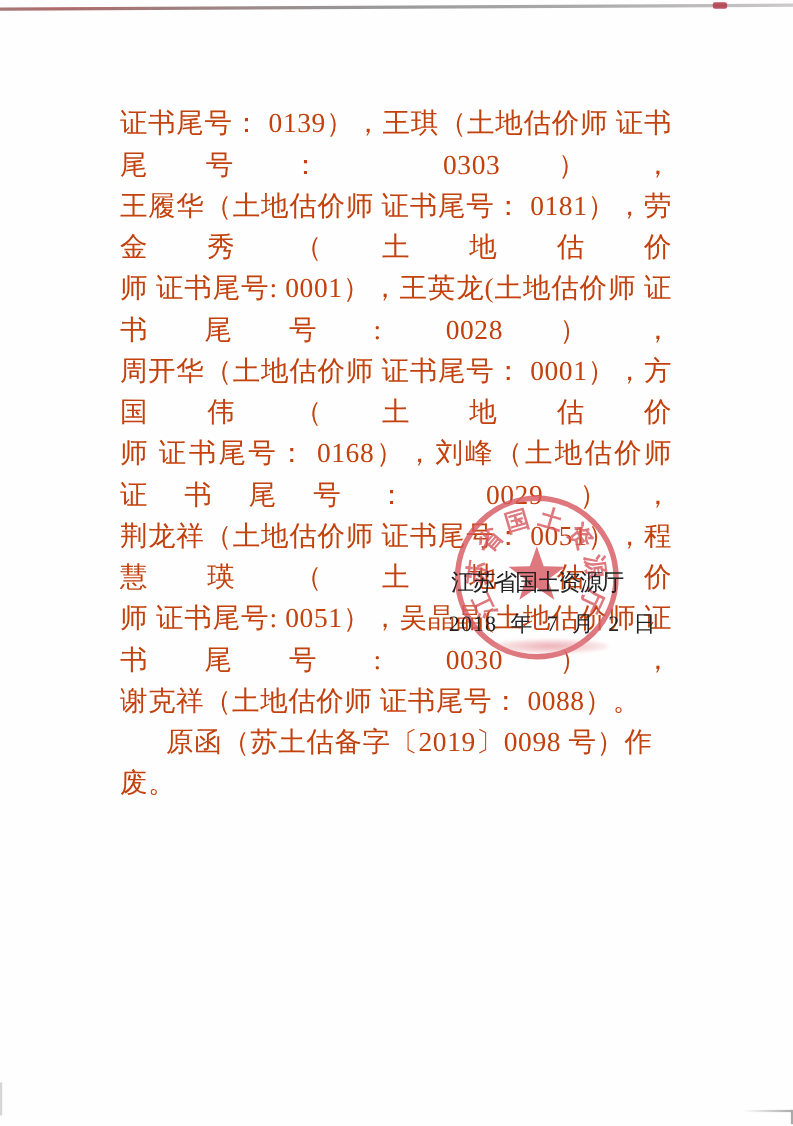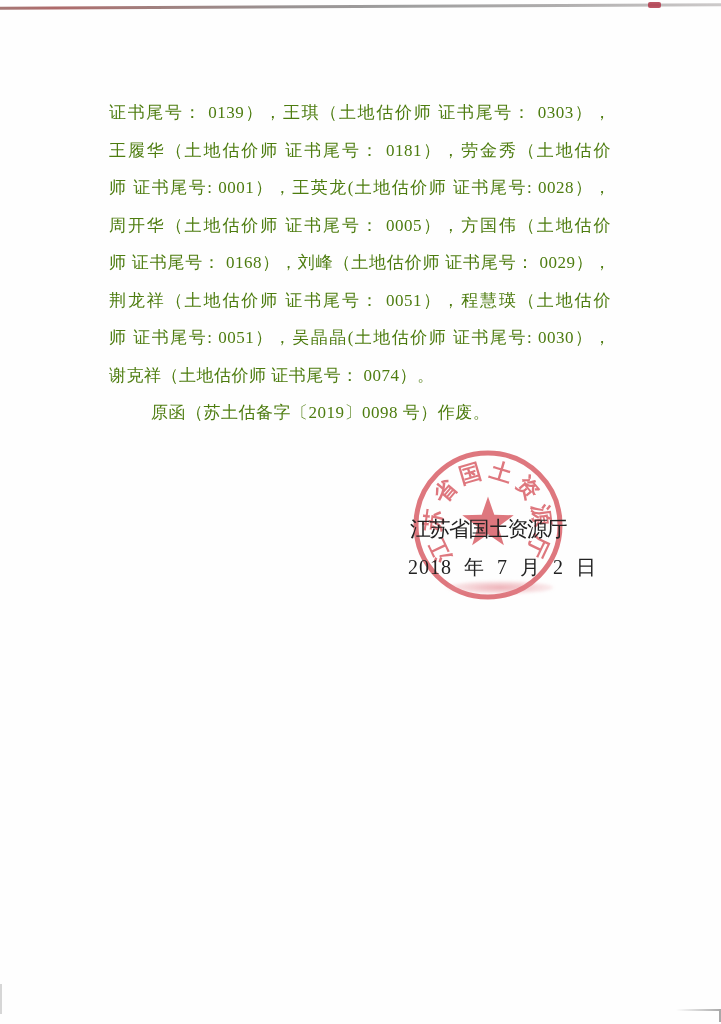--- a/index.html
+++ b/index.html
@@ -65,24 +65,24 @@
     width: 2px;
     height: 13px;
     background: #a9a9a9;
   }
   
   .body-text {
     position: absolute;
     left: 109px;
     top: 94px;
     width: 502px;
-    font-size: 17px;
+    font-size: 25px;
     line-height: 37.5px;
     letter-spacing: 0.5px;
-    color: #4d7c0f;
+    color: #c2410c;
   }
   .line { white-space: normal; }
   .line.justify {
     text-align: justify;
     text-align-last: justify;
   }
   .line.indent {
     text-indent: 42px;
   }
   
@@ -142,25 +142,25 @@
   <div class="top-edge-line"></div>
   <div class="top-red-mark"></div>
   <div class="left-edge-sliver"></div>
   <div class="corner-mark-h"></div>
   <div class="corner-mark-v"></div>
 
   <div class="body-text">
     <div class="line justify">证书尾号： 0139），王琪（土地估价师 证书尾号： 0303），</div>
     <div class="line justify">王履华（土地估价师 证书尾号： 0181），劳金秀（土地估价</div>
     <div class="line justify">师 证书尾号: 0001），王英龙(土地估价师 证书尾号: 0028），</div>
-    <div class="line justify">周开华（土地估价师 证书尾号： 0005），方国伟（土地估价</div>
+    <div class="line justify">周开华（土地估价师 证书尾号： 0001），方国伟（土地估价</div>
     <div class="line justify">师 证书尾号： 0168），刘峰（土地估价师 证书尾号： 0029），</div>
     <div class="line justify">荆龙祥（土地估价师 证书尾号： 0051），程慧瑛（土地估价</div>
     <div class="line justify">师 证书尾号: 0051），吴晶晶(土地估价师 证书尾号: 0030），</div>
-    <div class="line">谢克祥（土地估价师 证书尾号： 0074）。</div>
+    <div class="line">谢克祥（土地估价师 证书尾号： 0088）。</div>
     <div class="line indent">原函（苏土估备字〔2019〕0098 号）作废。</div>
   </div>
 
   <svg class="stamp" viewBox="0 0 162 162" xmlns="http://www.w3.org/2000/svg">
     <defs>
       <path id="seal-arc" d="M 42.5 108 A 47 47 0 1 1 119.5 108" fill="none"></path>
     </defs>
     <circle cx="81" cy="81" r="72" fill="none" stroke-width="5" stroke="#d85a62"></circle>
     <text fill="#d85a62">
       <textPath href="#seal-arc" startOffset="50%" text-anchor="middle">江苏省国土资源厅</textPath>

